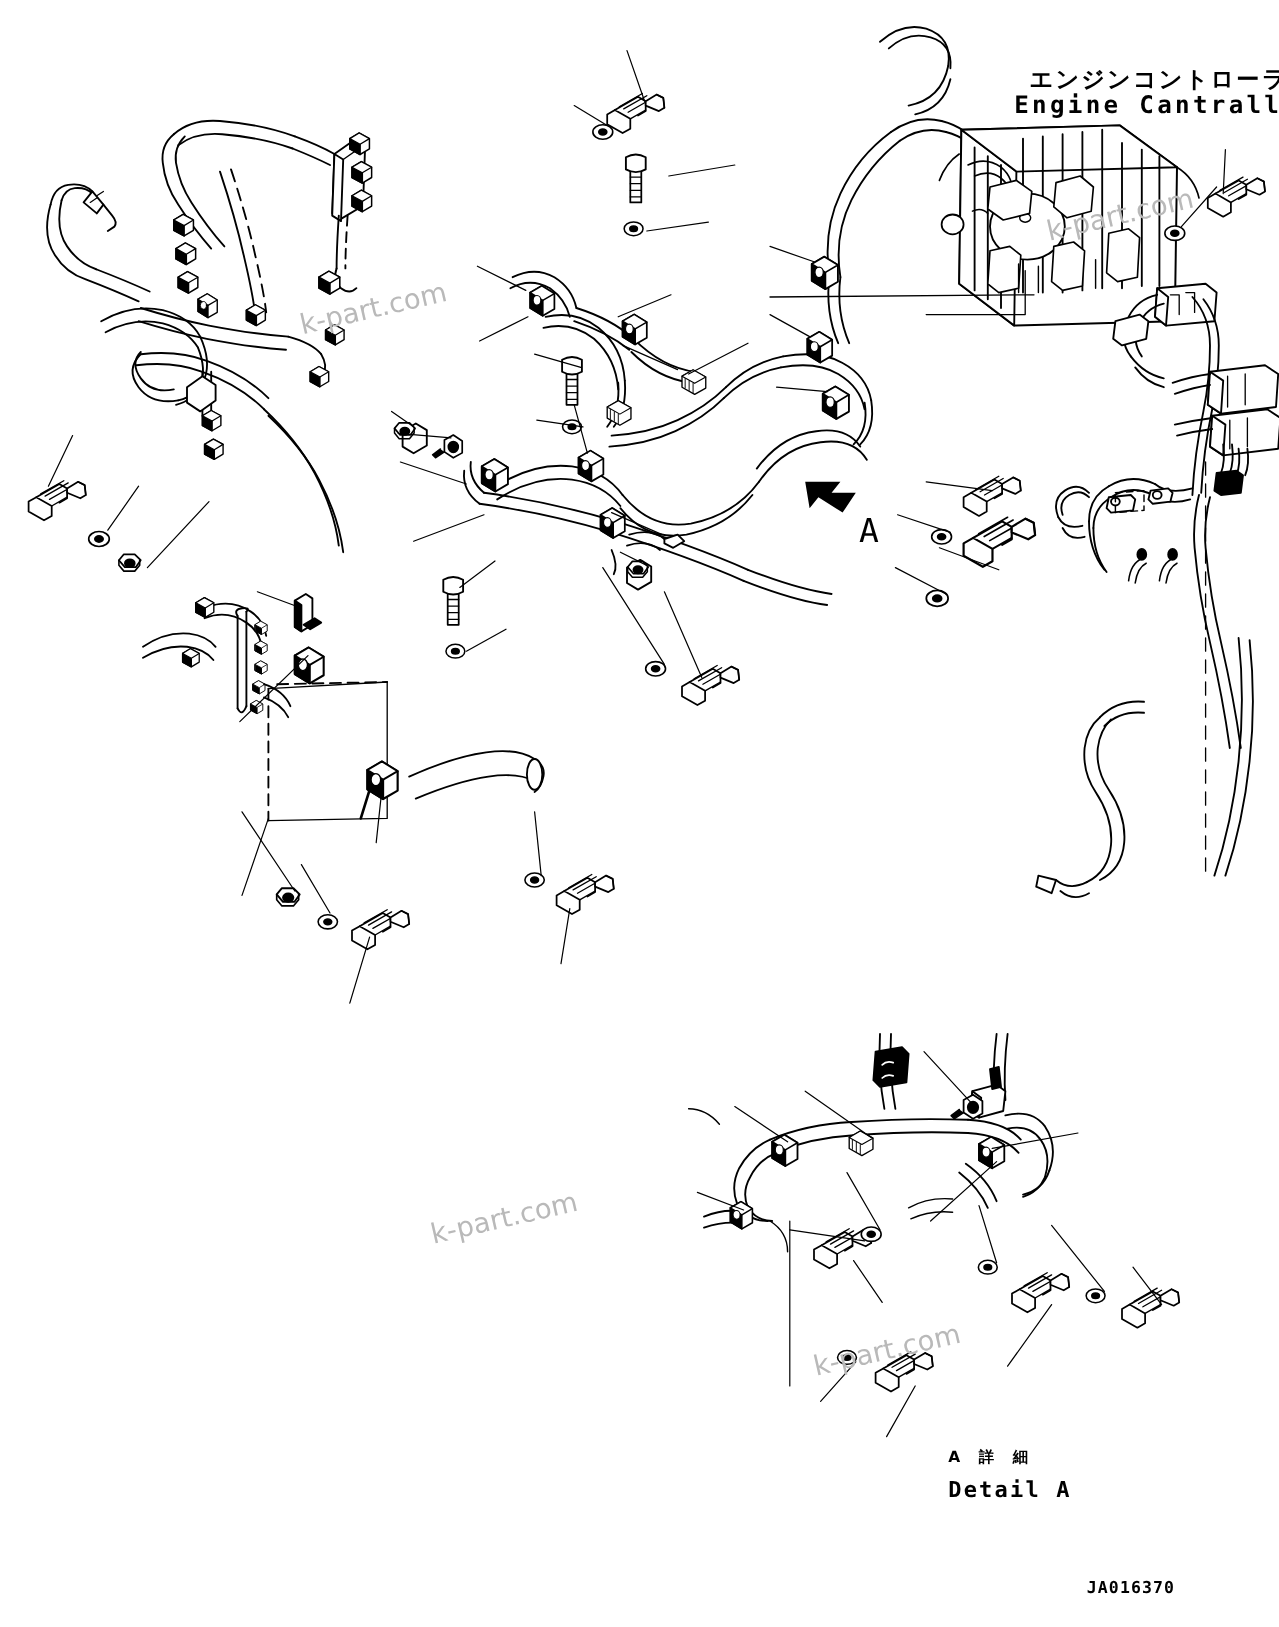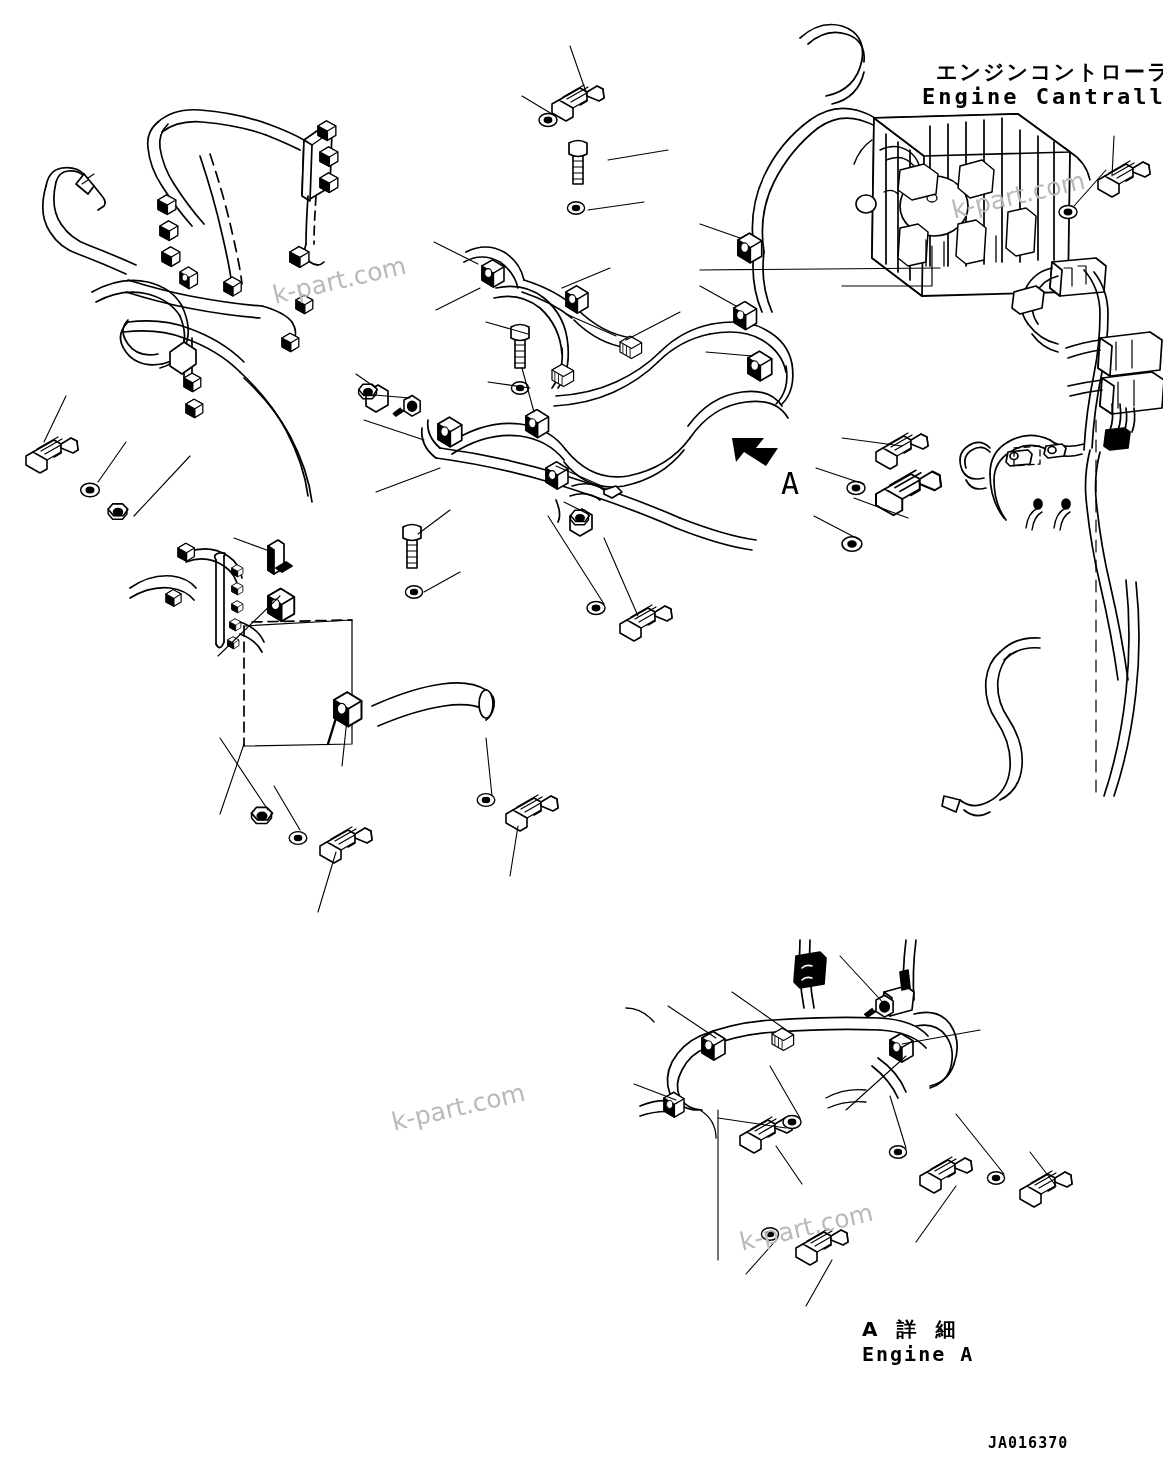--- a/index.html
+++ b/index.html
@@ -3,21 +3,21 @@
 <meta charset="utf-8">
 <style>
   html,body{margin:0;padding:0;background:#fff;}
   body{width:1163px;height:1479px;position:relative;overflow:hidden;
        font-family:"DejaVu Sans","Liberation Sans",sans-serif;}
   #sheet{position:absolute;inset:0;width:1163px;height:1479px;}
   svg{display:block;}
   .lbl{position:absolute;white-space:pre;color:#000;}
   .jp{font-family:"DejaVu Sans",sans-serif;font-size:21px;letter-spacing:2px;font-weight:700;}
   .en{font-family:"DejaVu Sans Mono","Liberation Mono",monospace;font-size:22px;letter-spacing:3px;font-weight:700;}
-  .detail-jp{font-family:"DejaVu Sans",sans-serif;font-size:20px;letter-spacing:6px;font-weight:700;}
+  .detail-jp{font-family:"DejaVu Sans",sans-serif;font-size:14px;letter-spacing:6px;font-weight:700;}
   .detail-en{font-family:"DejaVu Sans Mono","Liberation Mono",monospace;font-size:20px;letter-spacing:2px;font-weight:700;}
   .dwg{font-family:"DejaVu Sans Mono","Liberation Mono",monospace;font-size:15px;letter-spacing:1px;}
   .secmark{font-family:"DejaVu Sans Mono","Liberation Mono",monospace;font-size:30px;font-weight:400;}
   .wm{position:absolute;color:#b9b9b9;font-family:"DejaVu Sans","Liberation Sans",sans-serif;
       font-size:25px;white-space:nowrap;transform:rotate(-13deg);transform-origin:left center;
       pointer-events:none;user-select:none;}
 </style>
 </head>
 <body>
 
@@ -650,21 +650,21 @@
     </g>
   </g>
 </svg>
 
 <div class="lbl jp" style="left:936px;top:58px;">エンジンコントローラ</div>
 <div class="lbl en" style="left:922px;top:84px;">Engine Cantraller</div>
 
 <div class="lbl secmark" style="left:781px;top:466px;">A</div>
 
 <div class="lbl detail-jp" style="left:862px;top:1316px;">A 詳 細</div>
-<div class="lbl detail-en" style="left:862px;top:1342px;">Engine A</div>
+<div class="lbl detail-en" style="left:862px;top:1342px;">Detail A</div>
 
 <div class="lbl dwg" style="left:988px;top:1434px;font-weight:bold;">JA016370</div>
 
 <div id="watermarks">
       <div class="wm" style="left: 273px; top: 281px; color: rgb(185, 185, 185);">k-part.com</div>
       <div class="wm" style="left: 952px; top: 196px; color: rgb(185, 185, 185);">k-part.com</div>
       <div class="wm" style="left: 392px; top: 1108px; color: rgb(185, 185, 185);">k-part.com</div>
       <div class="wm" style="left: 740px; top: 1228px; color: rgb(185, 185, 185);">k-part.com</div>
     </div>
 

